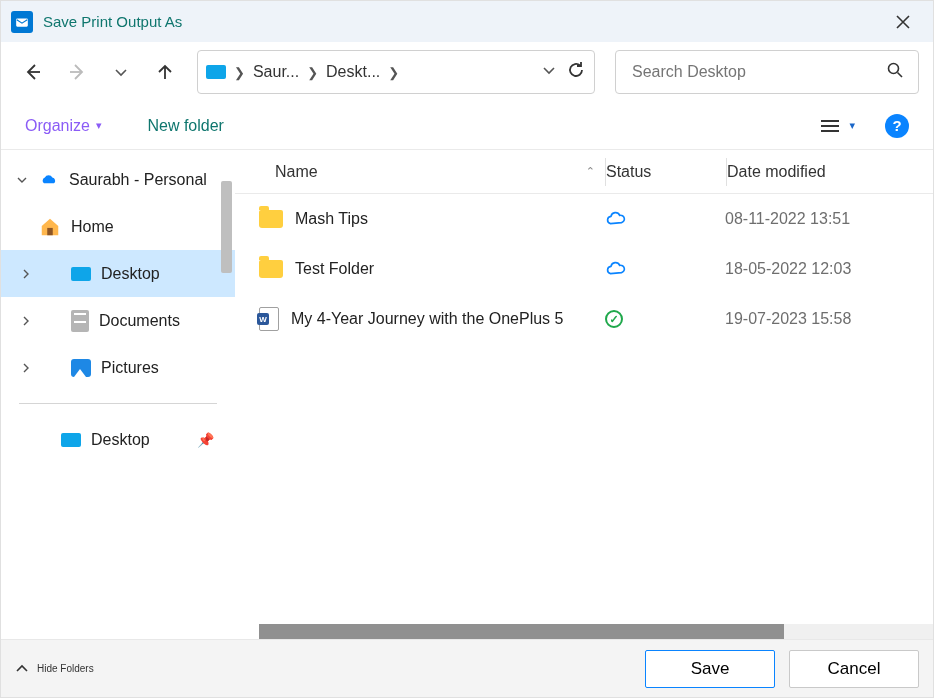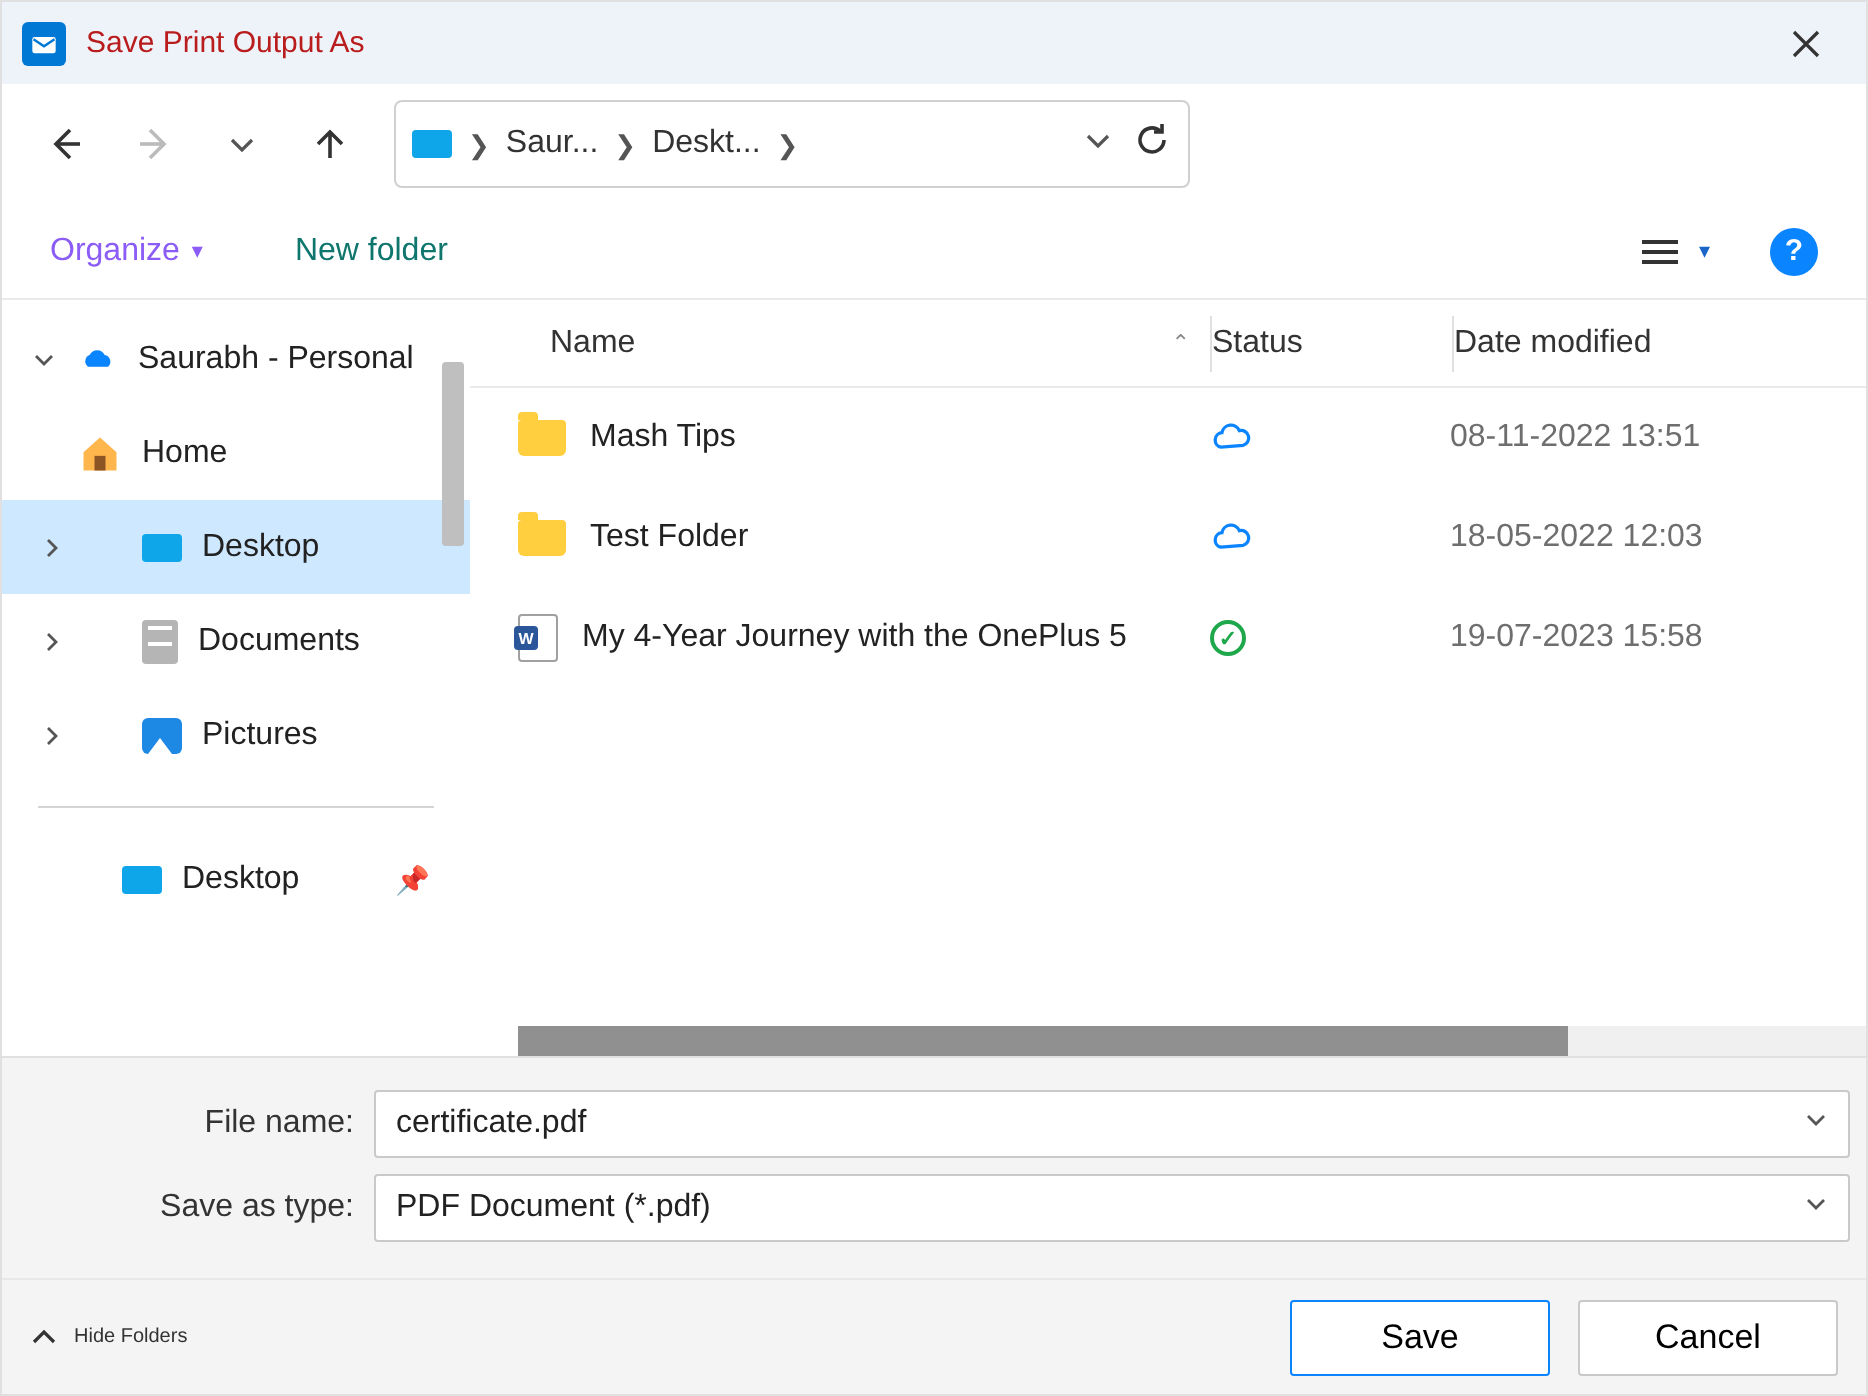--- a/index.html
+++ b/index.html
@@ -3,21 +3,21 @@
 <meta charset="utf-8">
 <style>
   * { box-sizing: border-box; font-family: "Segoe UI", sans-serif; }
   body { margin:0; width:934px; height:698px; background:#fff; overflow:hidden; }
   .dialog { width:934px; height:698px; display:flex; flex-direction:column; border:1px solid #e0e0e0; }
 
   
   .titlebar { height:41px; background:#eef3f9; display:flex; align-items:center; padding:0 10px; }
   .app-icon { width:22px; height:22px; background:#0078d4; border-radius:3px; display:flex; align-items:center; justify-content:center; margin-right:10px; }
   .app-icon svg { width:14px; height:14px; }
-  .title-text { font-size:15px; color:#b91c1c; flex:1; }
+  .title-text { font-size:15px; color:#0f766e; flex:1; }
   .close-btn { width:40px; height:40px; display:flex; align-items:center; justify-content:center; cursor:pointer; }
 
   
   .navrow { height:60px; display:flex; align-items:center; padding:0 14px; gap:8px; }
   .nav-btn { width:36px; height:36px; display:flex; align-items:center; justify-content:center; color:#555; }
   .nav-btn.disabled { color:#b8b8b8; }
   .addr-box { flex:0 0 398px; height:44px; border:1px solid #d0d0d0; border-radius:4px; display:flex; align-items:center; padding:0 8px; margin-left:6px; }
   .addr-seg { display:flex; align-items:center; gap:8px; font-size:16px; color:#333; }
   .addr-icon { width:20px; height:14px; background:#0ea5e9; border-radius:2px; display:inline-block; }
   .chev { color:#555; font-size:13px; }
@@ -150,20 +150,27 @@
       <div class="addr-spacer"></div>
       <div class="addr-drop"><svg width="14" height="14" viewBox="0 0 14 14">
             <path d="M2 5 L7 10 L12 5" stroke="#555" stroke-width="1.6" fill="none"></path>
           </svg></div>
       <div class="refresh"><svg width="20" height="20" viewBox="0 0 20 20">
             <path d="M16 10a6 6 0 1 1-2-4.5" stroke="#333" stroke-width="1.8" fill="none"></path>
             <path d="M15 2 V6 H11" stroke="#333" stroke-width="1.8" fill="none"></path>
           </svg></div>
     </div>
 
+    <div class="search-box">
+      <input placeholder="Search Desktop" style="">
+      <span class="search-icon"><svg width="18" height="18" viewBox="0 0 18 18">
+            <circle cx="7.5" cy="7.5" r="5" stroke="#333" stroke-width="1.6" fill="none"></circle>
+            <path d="M11.5 11.5 L16 16" stroke="#333" stroke-width="1.6"></path>
+          </svg></span>
+    </div>
   </div>
 
   <div class="toolbar">
     <div class="org-btn">
       <span>Organize</span>
       <span style="font-size:11px;">▾</span>
     </div>
     <div class="newfolder-btn">New folder</div>
     <div class="toolbar-spacer"></div>
     <div class="view-btn">
@@ -295,40 +302,20 @@
         </div>
         <div class="cell-date">19-07-2023 15:58</div>
       </div>
 
       <div class="hscroll">
         <div class="hscroll-thumb"></div>
       </div>
     </div>
   </div>
 
-  <div class="footer-fields">
-    <div class="field-row">
-      <div class="field-label">File name:</div>
-      <div class="field-input">
-        <span>certificate.pdf</span>
-        <span class="dd"><svg width="12" height="12" viewBox="0 0 12 12">
-              <path d="M2 4 L6 8 L10 4" stroke="#555" stroke-width="1.4" fill="none"></path>
-            </svg></span>
-      </div>
-    </div>
-    <div class="field-row">
-      <div class="field-label">Save as type:</div>
-      <div class="field-input">
-        <span>PDF Document (*.pdf)</span>
-        <span class="dd"><svg width="12" height="12" viewBox="0 0 12 12">
-              <path d="M2 4 L6 8 L10 4" stroke="#555" stroke-width="1.4" fill="none"></path>
-            </svg></span>
-      </div>
-    </div>
-  </div>
 
   <div class="bottombar">
     <div class="hidefolders">
       <svg width="14" height="14" viewBox="0 0 14 14">
           <path d="M2 9 L7 4 L12 9" stroke="#333" stroke-width="1.6" fill="none"></path>
         </svg>
       <span>Hide Folders</span>
     </div>
     <div class="spacer"></div>
     <div class="btn primary">Save</div>

